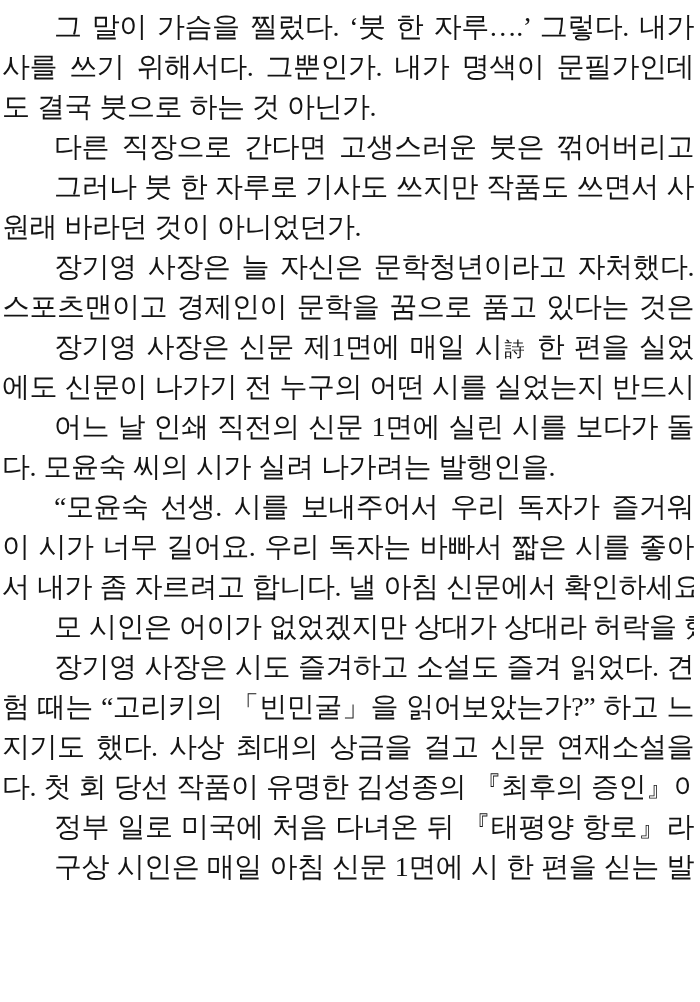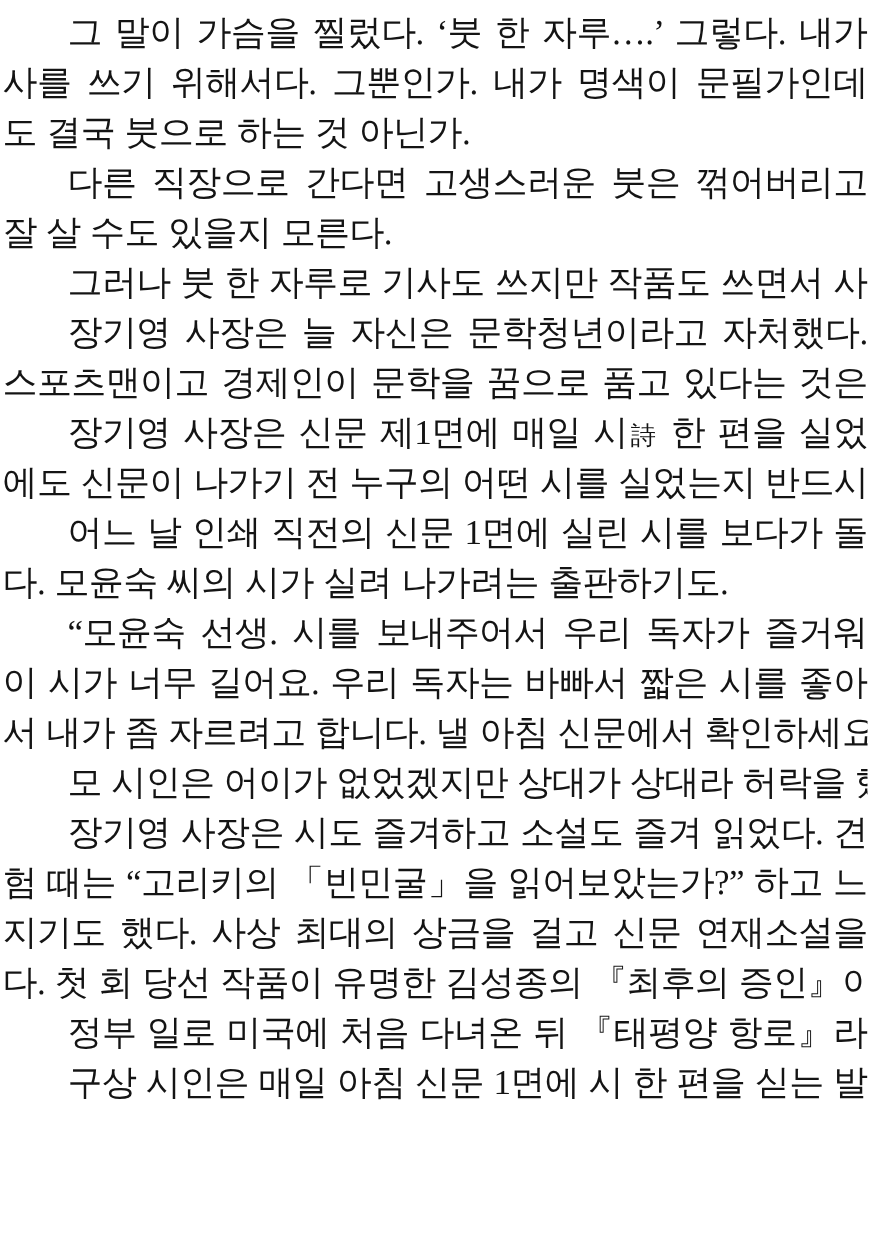--- a/index.html
+++ b/index.html
@@ -49,28 +49,28 @@
 </style>
 </head>
 <body>
 
 <main class="page">
   <div class="text-block" id="text-block">
       <div class="text-line indent justify">그 말이 가슴을 찔렀다. ‘붓 한 자루….’ 그렇다. 내가 기자가 된 것은 기</div>
       <div class="text-line justify">사를 쓰기 위해서다. 그뿐인가. 내가 명색이 문필가인데 작품을 쓰는 것</div>
       <div class="text-line">도 결국 붓으로 하는 것 아닌가.</div>
       <div class="text-line indent justify">다른 직장으로 간다면 고생스러운 붓은 꺾어버리고 도장만 찍으면서</div>
-      <div class="text-line">잘 살 수도 있을지 모른다.</div>
       <div class="text-line indent justify">그러나 붓 한 자루로 기사도 쓰지만 작품도 쓰면서 사는 인생이 내가</div>
+      <div class="text-line">원래 바라던 것이 아니었던가.</div>
       <div class="text-line indent justify">장기영 사장은 늘 자신은 문학청년이라고 자처했다. 정치인이고 국제</div>
       <div class="text-line justify">스포츠맨이고 경제인이 문학을 꿈으로 품고 있다는 것은 인생의 낭만을</div>
       <div class="text-line indent justify">장기영 사장은 신문 제1면에 매일 시<span class="hanja">詩</span> 한 편을 실었다. 바쁜 일정 중</div>
       <div class="text-line">에도 신문이 나가기 전 누구의 어떤 시를 실었는지 반드시 체크를 했다.</div>
       <div class="text-line indent justify">어느 날 인쇄 직전의 신문 1면에 실린 시를 보다가 돌연 전화를 들었</div>
-      <div class="text-line">다. 모윤숙 씨의 시가 실려 나가려는 출판하기도.</div>
+      <div class="text-line">다. 모윤숙 씨의 시가 실려 나가려는 발행인을.</div>
       <div class="text-line indent justify">“모윤숙 선생. 시를 보내주어서 우리 독자가 즐거워하겠습니다. 그런데</div>
       <div class="text-line justify">이 시가 너무 길어요. 우리 독자는 바빠서 짧은 시를 좋아하거든요. 그래</div>
       <div class="text-line">서 내가 좀 자르려고 합니다. 낼 아침 신문에서 확인하세요. 하하하.”</div>
       <div class="text-line indent">모 시인은 어이가 없었겠지만 상대가 상대라 허락을 했다.</div>
       <div class="text-line indent justify">장기영 사장은 시도 즐겨하고 소설도 즐겨 읽었다. 견습 기자 면접시</div>
       <div class="text-line justify">험 때는 “고리키의 「빈민굴」을 읽어보았는가?” 하고 느닷없는 질문을 던</div>
       <div class="text-line justify">지기도 했다. 사상 최대의 상금을 걸고 신문 연재소설을 모집하기도 했</div>
       <div class="text-line">다. 첫 회 당선 작품이 유명한 김성종의 『최후의 증인』이었다.</div>
       <div class="text-line indent justify">정부 일로 미국에 처음 다녀온 뒤 『태평양 항로』라는 여행기 같은 산</div>
       <div class="text-line indent justify">구상 시인은 매일 아침 신문 1면에 시 한 편을 싣는 발행인을 국제 펜</div>

